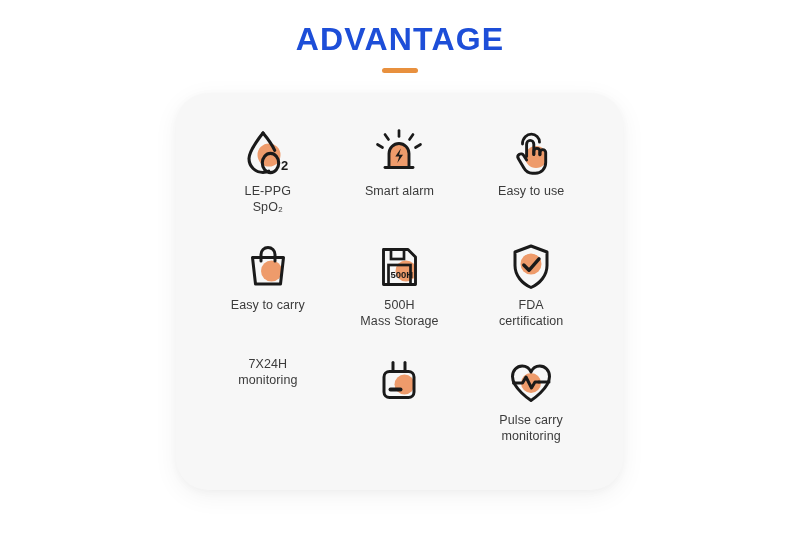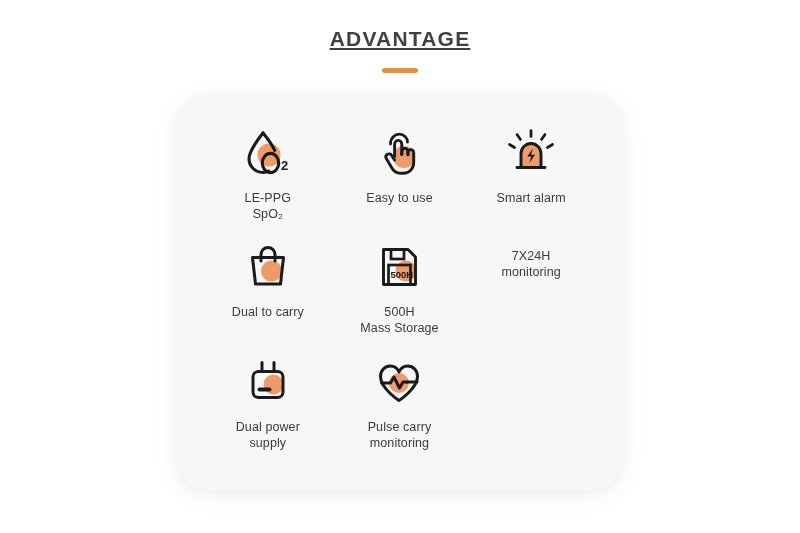--- a/index.html
+++ b/index.html
@@ -26,27 +26,26 @@
   
   .header {
     position: absolute;
     top: 22px;
     left: 0;
     width: 800px;
     text-align: center;
   }
 
   .section-title {
-    font-size: 21px;
+    font-size: 32px;
     font-weight: bold;
     letter-spacing: 1.2px;
-    color: #404040;
+    color: #1d4ed8;
     line-height: 34px;
     font-family: "Liberation Sans", "DejaVu Sans", sans-serif;
-    text-decoration: underline;
   }
 
   .title-underline {
     width: 36px;
     height: 5px;
     background: #e8903e;
     border-radius: 3px;
     margin: 12px auto 0 auto;
   }
 
@@ -82,21 +81,21 @@
   }
 
   .icon-wrap {
     height: 56px;
     display: flex;
     align-items: center;
     justify-content: center;
   }
 
   .label {
-    margin-top: 9px;
+    margin-top: 2px;
     font-size: 12.5px;
     line-height: 16px;
     text-align: center;
     color: #3b3b3b;
     letter-spacing: 0.1px;
     white-space: pre-line;
     font-family: "Liberation Sans", "DejaVu Sans", sans-serif;
   }
 
   svg { display: block; }
@@ -119,33 +118,20 @@
           <svg width="54" height="52" viewBox="0 0 54 52">
             <circle cx="28" cy="28" r="11.5" fill="#ee9b6b"></circle>
             <path d="M22 6 C22 6 8 23 8 31.5 C8 39.5 14.3 45.5 22 45.5 C24.1 45.5 26.1 45.0 27.8 44.2" fill="none" stroke="#1a1a1a" stroke-width="3.1" stroke-linecap="round" stroke-linejoin="round"></path>
             <path d="M22 6 C22 6 30 15.5 33.7 23.3" fill="none" stroke="#1a1a1a" stroke-width="3.1" stroke-linecap="round" stroke-linejoin="round"></path>
             <ellipse cx="29.5" cy="36" rx="8.2" ry="9.6" fill="none" stroke="#1a1a1a" stroke-width="3.1"></ellipse>
             <text x="40" y="43" font-family="'Liberation Sans', sans-serif" font-size="13" font-weight="bold" fill="#1a1a1a">2</text>
           </svg>
         </div>
         <div class="label">LE-PPG
 SpO₂</div>
-      </div>
-
-      <div class="cell">
-        <div class="icon-wrap">
-          <svg width="50" height="52" viewBox="0 0 50 52">
-            <circle cx="30" cy="30" r="11" fill="#ee9b6b"></circle>
-            <path d="M16.5 17 C16.5 11 21 7.2 25.4 7.2 C29.8 7.2 33.5 10.6 33.5 15.2" fill="none" stroke="#1a1a1a" stroke-width="2.8" stroke-linecap="round"></path>
-            <path d="M20.6 29.5 L20.6 17.2 C20.6 15.0 22.2 13.4 24.2 13.4 C26.2 13.4 27.8 15.0 27.8 17.2 L27.8 27.5" fill="none" stroke="#1a1a1a" stroke-width="2.9" stroke-linecap="round" stroke-linejoin="round"></path>
-            <path d="M27.8 27.5 L27.8 24.5 C27.8 22.7 29.2 21.4 30.9 21.4 C32.6 21.4 33.9 22.7 33.9 24.5 L33.9 27.8" fill="none" stroke="#1a1a1a" stroke-width="2.9" stroke-linecap="round" stroke-linejoin="round"></path>
-            <path d="M33.9 27.8 L33.9 25.6 C33.9 23.9 35.2 22.6 36.8 22.6 C38.4 22.6 39.7 23.9 39.7 25.6 L39.7 35.5 C39.7 41.7 35.2 46.2 29.4 46.2 L26.3 46.2 C22.5 46.2 19.8 44.3 17.9 41.0 L12.3 31.6 C11.4 30.0 11.9 28.2 13.4 27.3 C14.9 26.4 16.8 26.9 17.7 28.4 L20.6 33.0" fill="none" stroke="#1a1a1a" stroke-width="2.9" stroke-linecap="round" stroke-linejoin="round"></path>
-          </svg>
-        </div>
-        <div class="label">Easy to use</div>
       </div>
 
       <div class="cell">
         <div class="icon-wrap">
           <svg width="54" height="52" viewBox="0 0 54 52">
             <path d="M17 40 L17 26.5 C17 21 21.5 16.5 27 16.5 C32.5 16.5 37 21 37 26.5 L37 40 Z" fill="#ee9b6b"></path>
             <path d="M17 40 L17 26.5 C17 21 21.5 16.5 27 16.5 C32.5 16.5 37 21 37 26.5 L37 40" fill="none" stroke="#1a1a1a" stroke-width="2.9" stroke-linecap="round" stroke-linejoin="round"></path>
             <line x1="13" y1="40.5" x2="41" y2="40.5" stroke="#1a1a1a" stroke-width="2.9" stroke-linecap="round"></line>
             <line x1="27" y1="9.5" x2="27" y2="3.5" stroke="#1a1a1a" stroke-width="2.7" stroke-linecap="round"></line>
             <line x1="16.5" y1="12.5" x2="13" y2="7.5" stroke="#1a1a1a" stroke-width="2.7" stroke-linecap="round"></line>
@@ -154,60 +140,82 @@
             <line x1="43.5" y1="20.5" x2="48.5" y2="17.5" stroke="#1a1a1a" stroke-width="2.7" stroke-linecap="round"></line>
             <path d="M28.8 21.5 L23.3 29.5 L27.2 29.5 L25.3 36 L31 27.8 L27.1 27.8 Z" fill="#1a1a1a"></path>
           </svg>
         </div>
         <div class="label">Smart alarm</div>
       </div>
 
       <div class="cell">
         <div class="icon-wrap">
           <svg width="50" height="52" viewBox="0 0 50 52">
+            <circle cx="30" cy="30" r="11" fill="#ee9b6b"></circle>
+            <path d="M16.5 17 C16.5 11 21 7.2 25.4 7.2 C29.8 7.2 33.5 10.6 33.5 15.2" fill="none" stroke="#1a1a1a" stroke-width="2.8" stroke-linecap="round"></path>
+            <path d="M20.6 29.5 L20.6 17.2 C20.6 15.0 22.2 13.4 24.2 13.4 C26.2 13.4 27.8 15.0 27.8 17.2 L27.8 27.5" fill="none" stroke="#1a1a1a" stroke-width="2.9" stroke-linecap="round" stroke-linejoin="round"></path>
+            <path d="M27.8 27.5 L27.8 24.5 C27.8 22.7 29.2 21.4 30.9 21.4 C32.6 21.4 33.9 22.7 33.9 24.5 L33.9 27.8" fill="none" stroke="#1a1a1a" stroke-width="2.9" stroke-linecap="round" stroke-linejoin="round"></path>
+            <path d="M33.9 27.8 L33.9 25.6 C33.9 23.9 35.2 22.6 36.8 22.6 C38.4 22.6 39.7 23.9 39.7 25.6 L39.7 35.5 C39.7 41.7 35.2 46.2 29.4 46.2 L26.3 46.2 C22.5 46.2 19.8 44.3 17.9 41.0 L12.3 31.6 C11.4 30.0 11.9 28.2 13.4 27.3 C14.9 26.4 16.8 26.9 17.7 28.4 L20.6 33.0" fill="none" stroke="#1a1a1a" stroke-width="2.9" stroke-linecap="round" stroke-linejoin="round"></path>
+          </svg>
+        </div>
+        <div class="label">Easy to use</div>
+      </div>
+
+      <div class="cell">
+        <div class="icon-wrap">
+          <svg width="50" height="52" viewBox="0 0 50 52">
             <circle cx="28.5" cy="30" r="10.5" fill="#ee9b6b"></circle>
             <path d="M9.5 16.5 L40.5 16.5 L37.5 43 L12.5 43 Z" fill="none" stroke="#1a1a1a" stroke-width="3" stroke-linejoin="round"></path>
             <path d="M18 20 L18 13.5 C18 9.6 21.1 6.5 25 6.5 C28.9 6.5 32 9.6 32 13.5 L32 20" fill="none" stroke="#1a1a1a" stroke-width="3" stroke-linecap="round"></path>
           </svg>
         </div>
-        <div class="label">Dual to carry</div>
+        <div class="label">Easy to carry</div>
       </div>
 
       <div class="cell">
         <div class="icon-wrap">
           <svg width="48" height="50" viewBox="0 0 48 50">
             <circle cx="31" cy="29" r="10.5" fill="#ee9b6b"></circle>
             <path d="M8.5 7.5 L33 7.5 L40.5 15 L40.5 42.5 L8.5 42.5 Z" fill="none" stroke="#1a1a1a" stroke-width="2.9" stroke-linejoin="round"></path>
             <rect x="16" y="7.5" width="13" height="9.5" fill="none" stroke="#1a1a1a" stroke-width="2.7"></rect>
             <rect x="13.5" y="23" width="22" height="19.5" fill="none" stroke="#1a1a1a" stroke-width="2.7"></rect>
             <text x="15.5" y="35.5" font-family="'Liberation Sans', sans-serif" font-size="9.5" font-weight="bold" fill="#1a1a1a">500H</text>
           </svg>
         </div>
         <div class="label">500H
 Mass Storage</div>
       </div>
 
+      <div class="cell">
+        <div class="icon-wrap">
+          <svg width="48" height="52" viewBox="0 0 48 52">
+            <circle cx="24" cy="23" r="10.5" fill="#ee9b6b"></circle>
+            <path d="M24 5 L40 11 L40 24.5 C40 34.5 33 42.5 24 46.5 C15 42.5 8 34.5 8 24.5 L8 11 Z" fill="none" stroke="#1a1a1a" stroke-width="3" stroke-linejoin="round"></path>
+            <path d="M16.8 24 L22 29.3 L32 17.8" fill="none" stroke="#1a1a1a" stroke-width="3.4" stroke-linecap="round" stroke-linejoin="round"></path>
+          </svg>
+        </div>
+        <div class="label">FDA
+certification</div>
+      </div>
 
       <div class="cell">
         <div class="label">7X24H
 monitoring</div>
       </div>
 
       <div class="cell">
         <div class="icon-wrap">
           <svg width="48" height="50" viewBox="0 0 48 50">
             <circle cx="29.5" cy="27.5" r="10" fill="#ee9b6b"></circle>
             <rect x="9" y="14.5" width="30" height="26" rx="5.5" fill="none" stroke="#1a1a1a" stroke-width="3" stroke-linejoin="round"></rect>
             <line x1="18" y1="14" x2="18" y2="5.5" stroke="#1a1a1a" stroke-width="3" stroke-linecap="round"></line>
             <line x1="30" y1="14" x2="30" y2="5.5" stroke="#1a1a1a" stroke-width="3" stroke-linecap="round"></line>
             <line x1="15.5" y1="32.5" x2="25.5" y2="32.5" stroke="#1a1a1a" stroke-width="4" stroke-linecap="round"></line>
           </svg>
         </div>
-        <div class="label">Dual power
-supply</div>
       </div>
 
       <div class="cell">
         <div class="icon-wrap">
           <svg width="54" height="50" viewBox="0 0 54 50">
             <circle cx="27" cy="26" r="10" fill="#ee9b6b"></circle>
             <path d="M27 43.5 C27 43.5 8.5 31.5 8.5 19.5 C8.5 13.5 12.8 9 18.2 9 C22.2 9 25.5 11.5 27 15 C28.5 11.5 31.8 9 35.8 9 C41.2 9 45.5 13.5 45.5 19.5 C45.5 31.5 27 43.5 27 43.5 Z" fill="none" stroke="#1a1a1a" stroke-width="3" stroke-linejoin="round"></path>
             <path d="M9.5 26 L18.5 26 L22 20 L27.5 31 L31 25 L35 25" fill="none" stroke="#1a1a1a" stroke-width="3" stroke-linecap="round" stroke-linejoin="round"></path>
             <line x1="35" y1="25" x2="45" y2="25" stroke="#1a1a1a" stroke-width="3" stroke-linecap="round"></line>
           </svg>

